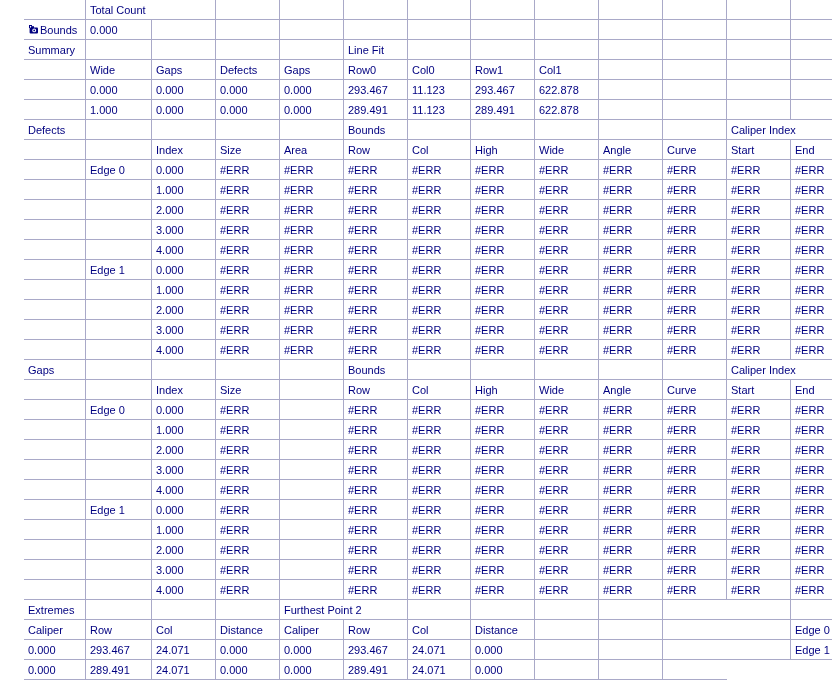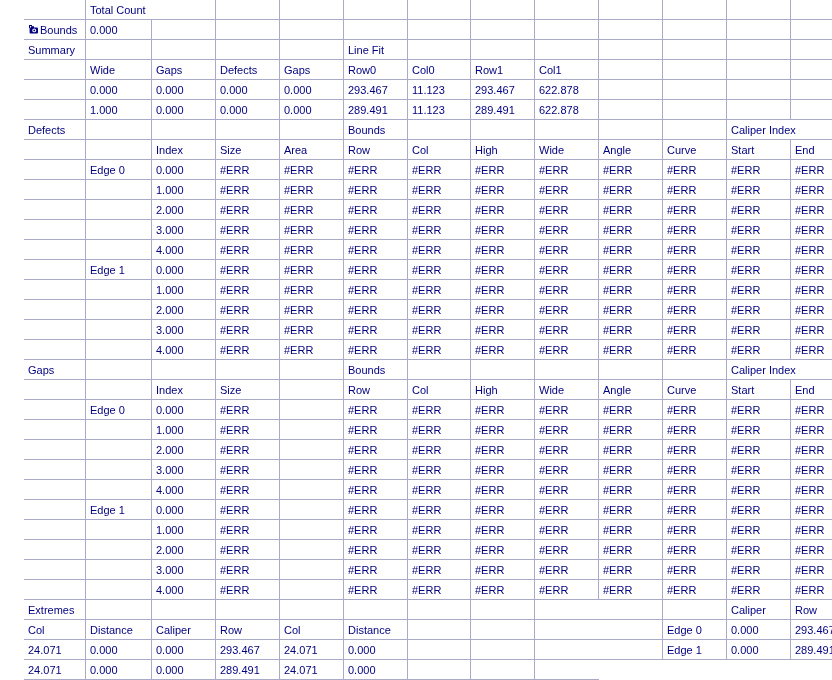--- a/index.html
+++ b/index.html
@@ -1221,20 +1221,23 @@
     </div>
     <div class="cell txt">
       <span class="t"></span>
     </div>
     <div class="cell txt">
       <span class="t"></span>
     </div>
     <div class="cell txt">
       <span class="t"></span>
     </div>
+    <div class="cell txt" style="grid-column: span 2;">
+      <span class="t">Furthest Point 2</span>
+    </div>
     <div class="cell txt">
       <span class="t"></span>
     </div>
     <div class="cell txt">
       <span class="t"></span>
     </div>
     <div class="cell txt">
       <span class="t"></span>
     </div>
     <div class="cell txt">

